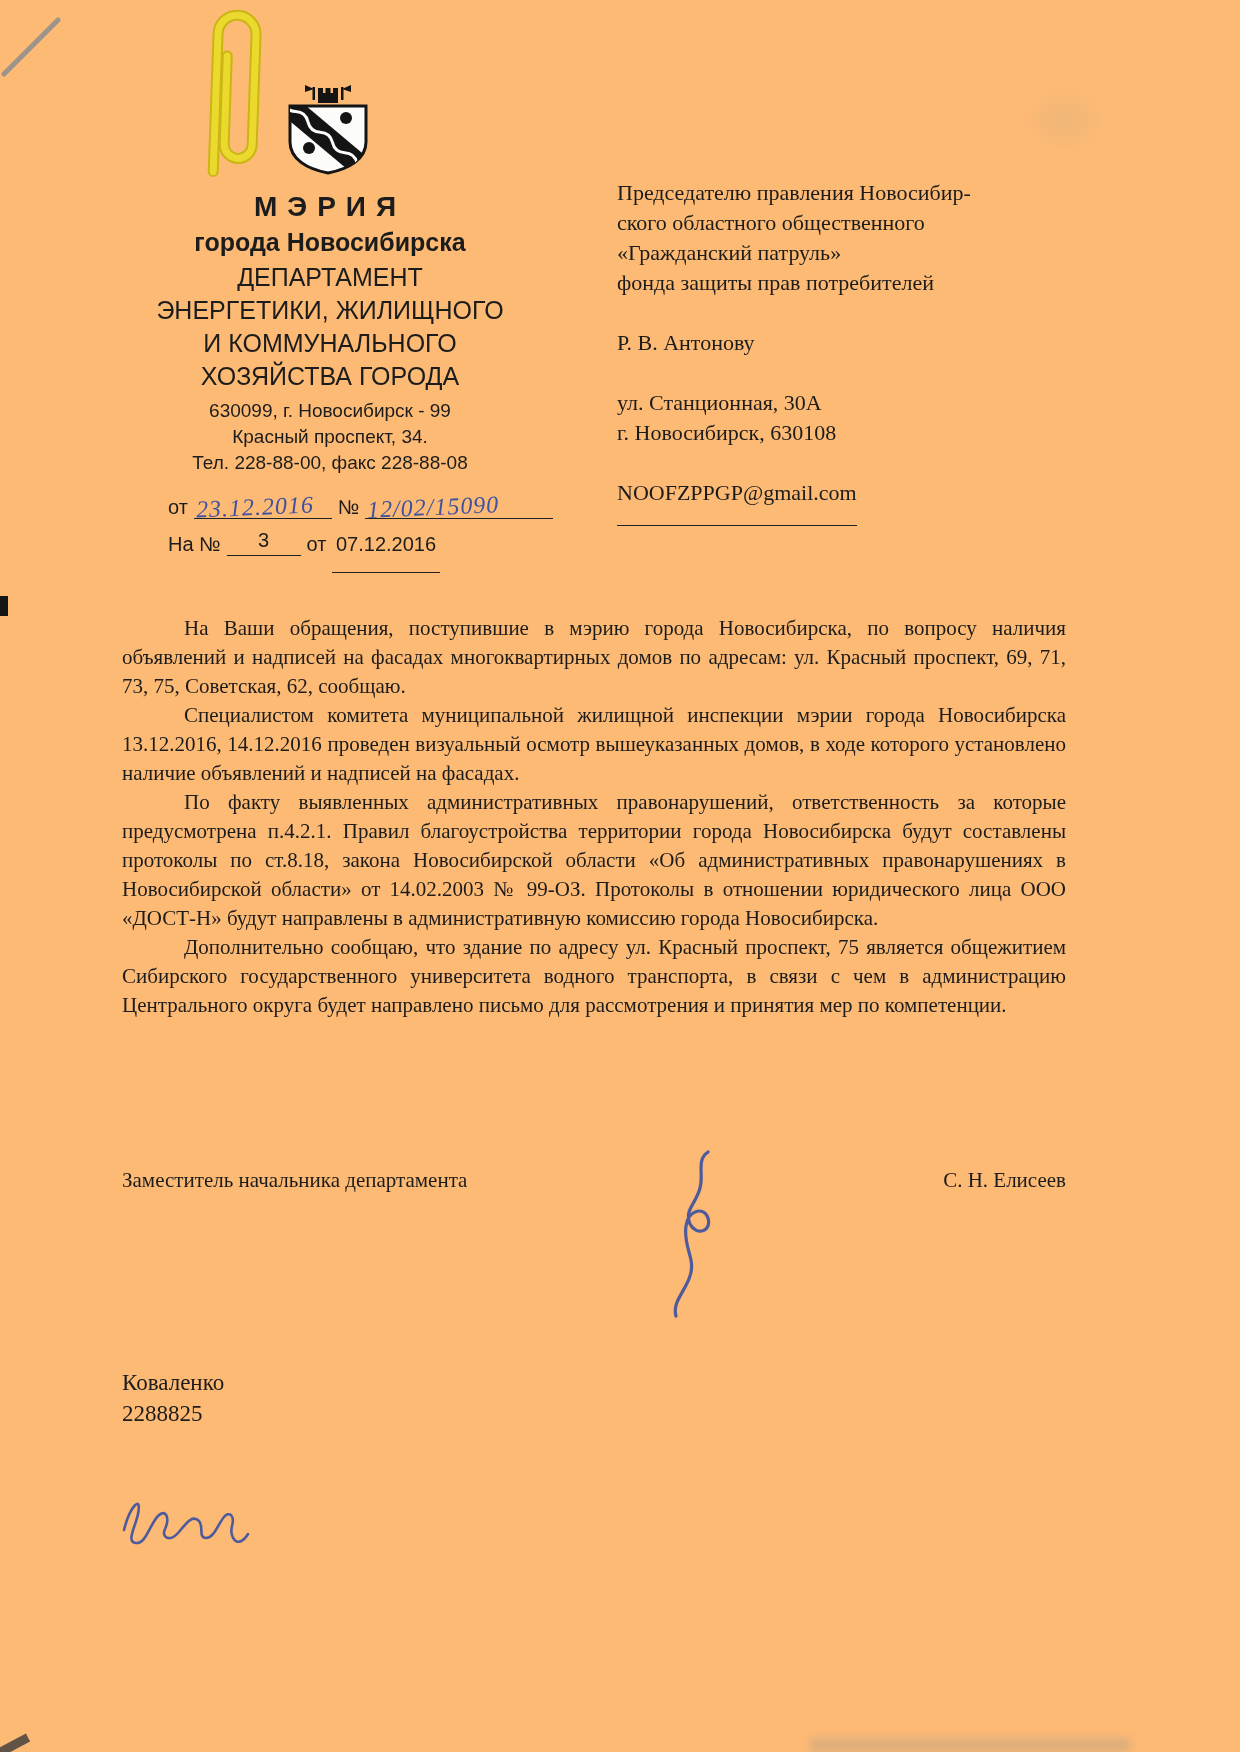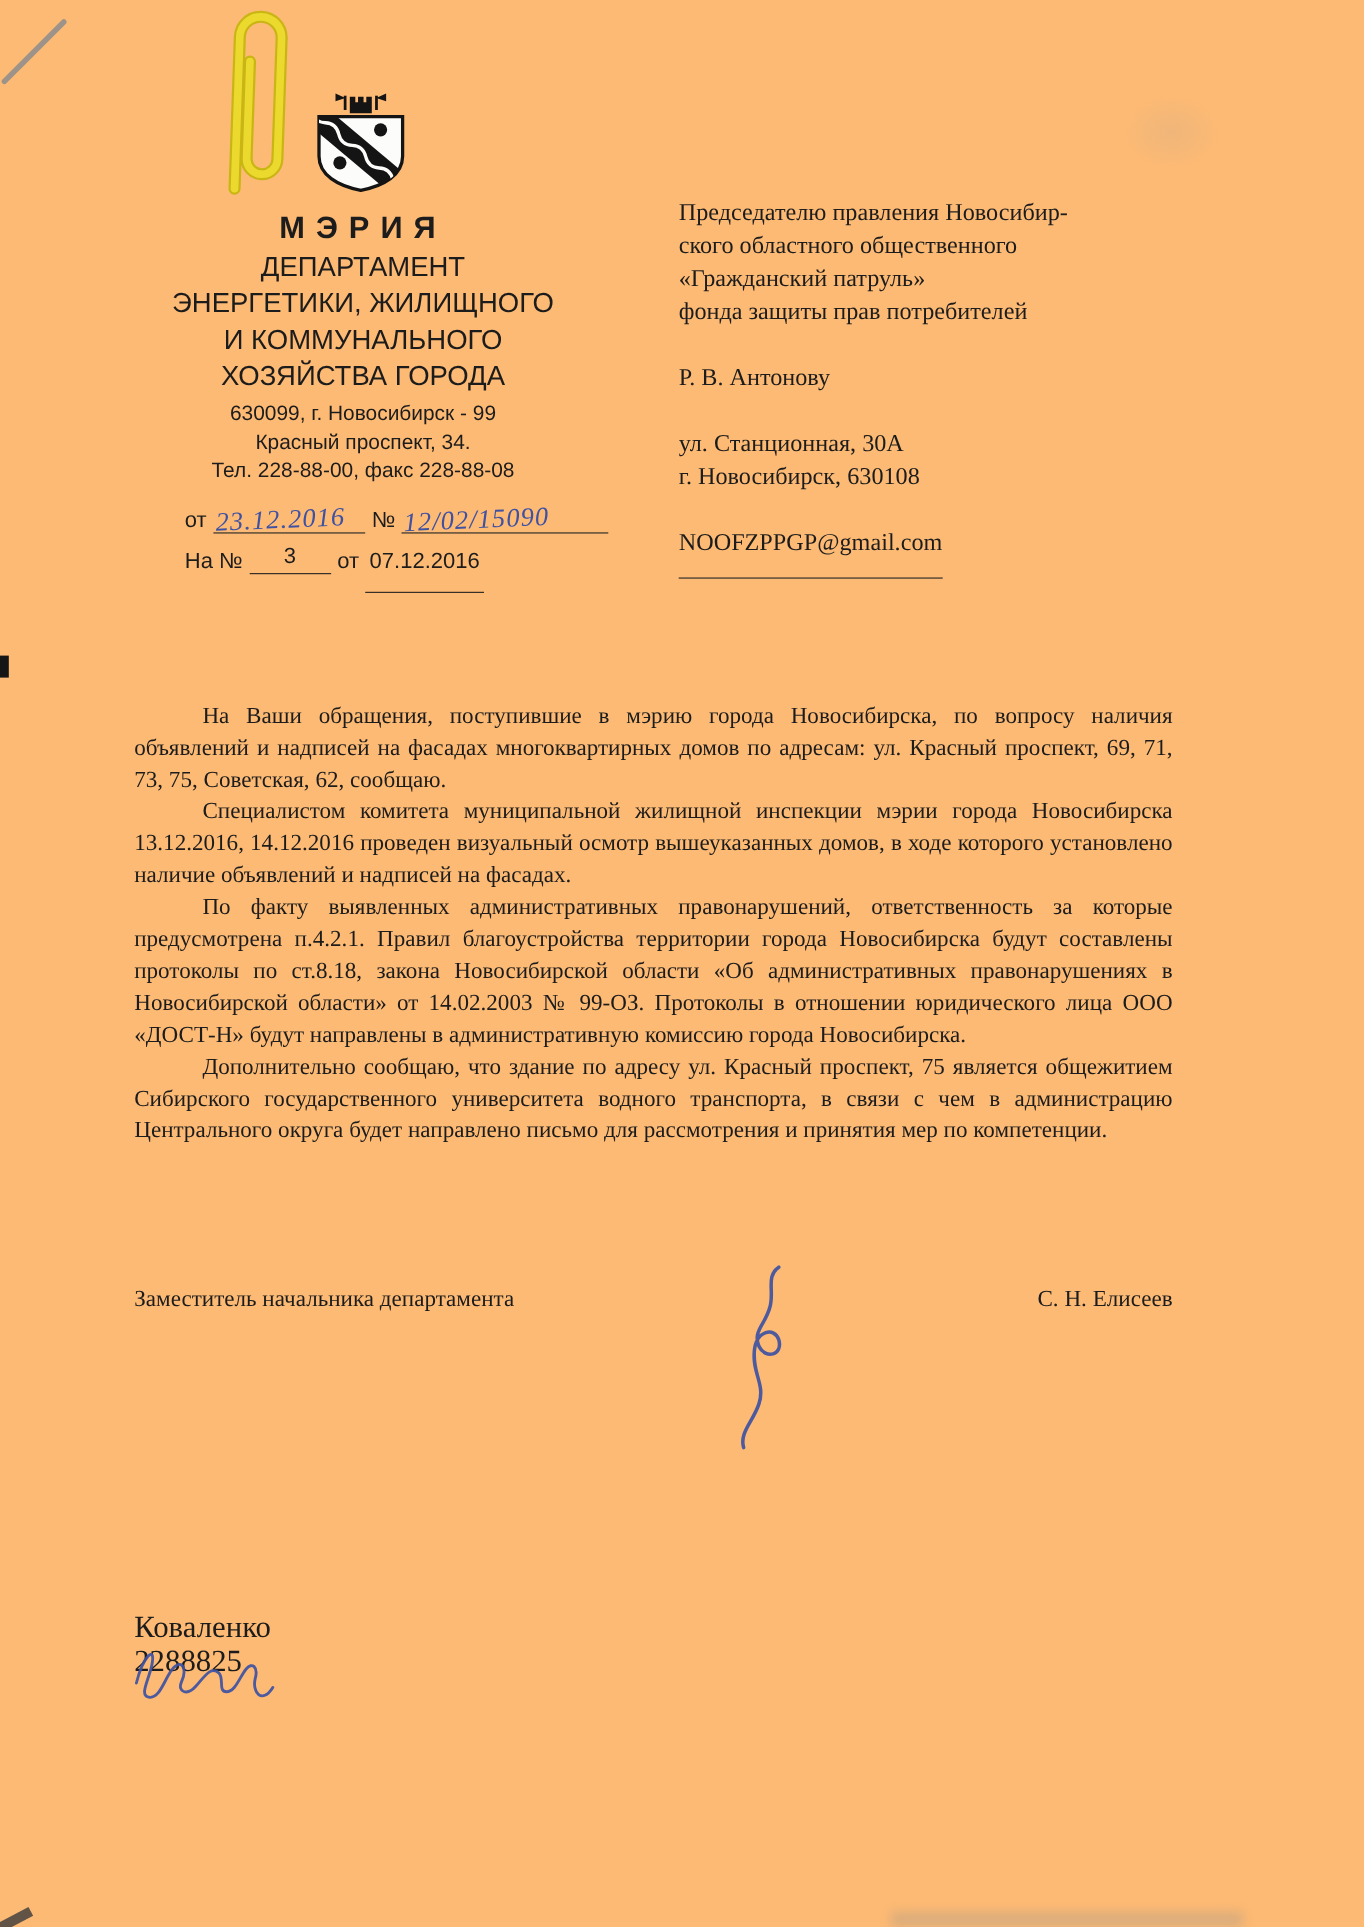--- a/index.html
+++ b/index.html
@@ -41,31 +41,31 @@
     font-size:24px; letter-spacing:1px; transform:rotate(-2.5deg); }
   .typed-ul { border-bottom:1.6px solid #222; padding:0 4px 17px 4px; }
   .replyno-typed { display:inline-block; width:100%; text-align:center; font-size:20px; }
 
   
   .addressee { position:absolute; left:617px; top:178px; width:480px; font-size:22px; line-height:30px; }
   .addressee .gap { height:30px; }
   .email { display:inline-block; border-bottom:1.4px solid #222; padding-bottom:17px; }
 
   
-  .body-text { position:absolute; left:122px; top:636px; width:944px;
+  .body-text { position:absolute; left:122px; top:614px; width:944px;
     font-size:21px; line-height:29px; text-align:justify; }
   .body-text p { margin:0; text-indent:62px; }
 
   
   .sig-row { position:absolute; left:122px; top:1168px; width:944px;
     display:flex; justify-content:space-between; font-size:21px; }
   .main-signature { position:absolute; left:600px; top:1140px; }
 
   
-  .executor { position:absolute; left:122px; top:1464px; font-size:28px; line-height:31px; }
+  .executor { position:absolute; left:122px; top:1367px; font-size:23px; line-height:31px; }
   .executor-signature { position:absolute; left:112px; top:1472px; }
 </style>
 </head>
 <body>
 
 <div class="page">
 
   <svg class="artifact-diagonal" width="70" height="85" viewBox="0 0 70 85">
     <line x1="4" y1="74" x2="58" y2="20" stroke="#8d8d8d" stroke-width="5" stroke-linecap="round" opacity="0.85"></line>
   </svg>
@@ -92,20 +92,21 @@
     <g clip-path="url(#shieldClip)">
       <rect x="-14" y="46" width="132" height="22" transform="rotate(40 45 58)" fill="#141414"></rect>
       <path d="M-14,57 q8,6 16,0 q8,-6 16,0 q8,6 16,0 q8,-6 16,0 q8,6 16,0 q8,-6 16,0 q8,6 16,0" transform="rotate(40 45 58)" fill="none" stroke="#fcfcfb" stroke-width="3"></path>
       <circle cx="63" cy="36" r="6" fill="#141414"></circle>
       <circle cx="26" cy="66" r="6" fill="#141414"></circle>
     </g>
   </svg>
 
   <div class="letterhead">
     <div class="org1">МЭРИЯ</div>
+    <div class="org2">города Новосибирска</div>
     <div class="dept">
       <div>ДЕПАРТАМЕНТ</div>
       <div>ЭНЕРГЕТИКИ, ЖИЛИЩНОГО</div>
       <div>И КОММУНАЛЬНОГО</div>
       <div>ХОЗЯЙСТВА ГОРОДА</div>
     </div>
     <div class="contact">
       <div>630099, г. Новосибирск - 99</div>
       <div>Красный проспект, 34.</div>
       <div>Тел. 228-88-00, факс 228-88-08</div>

